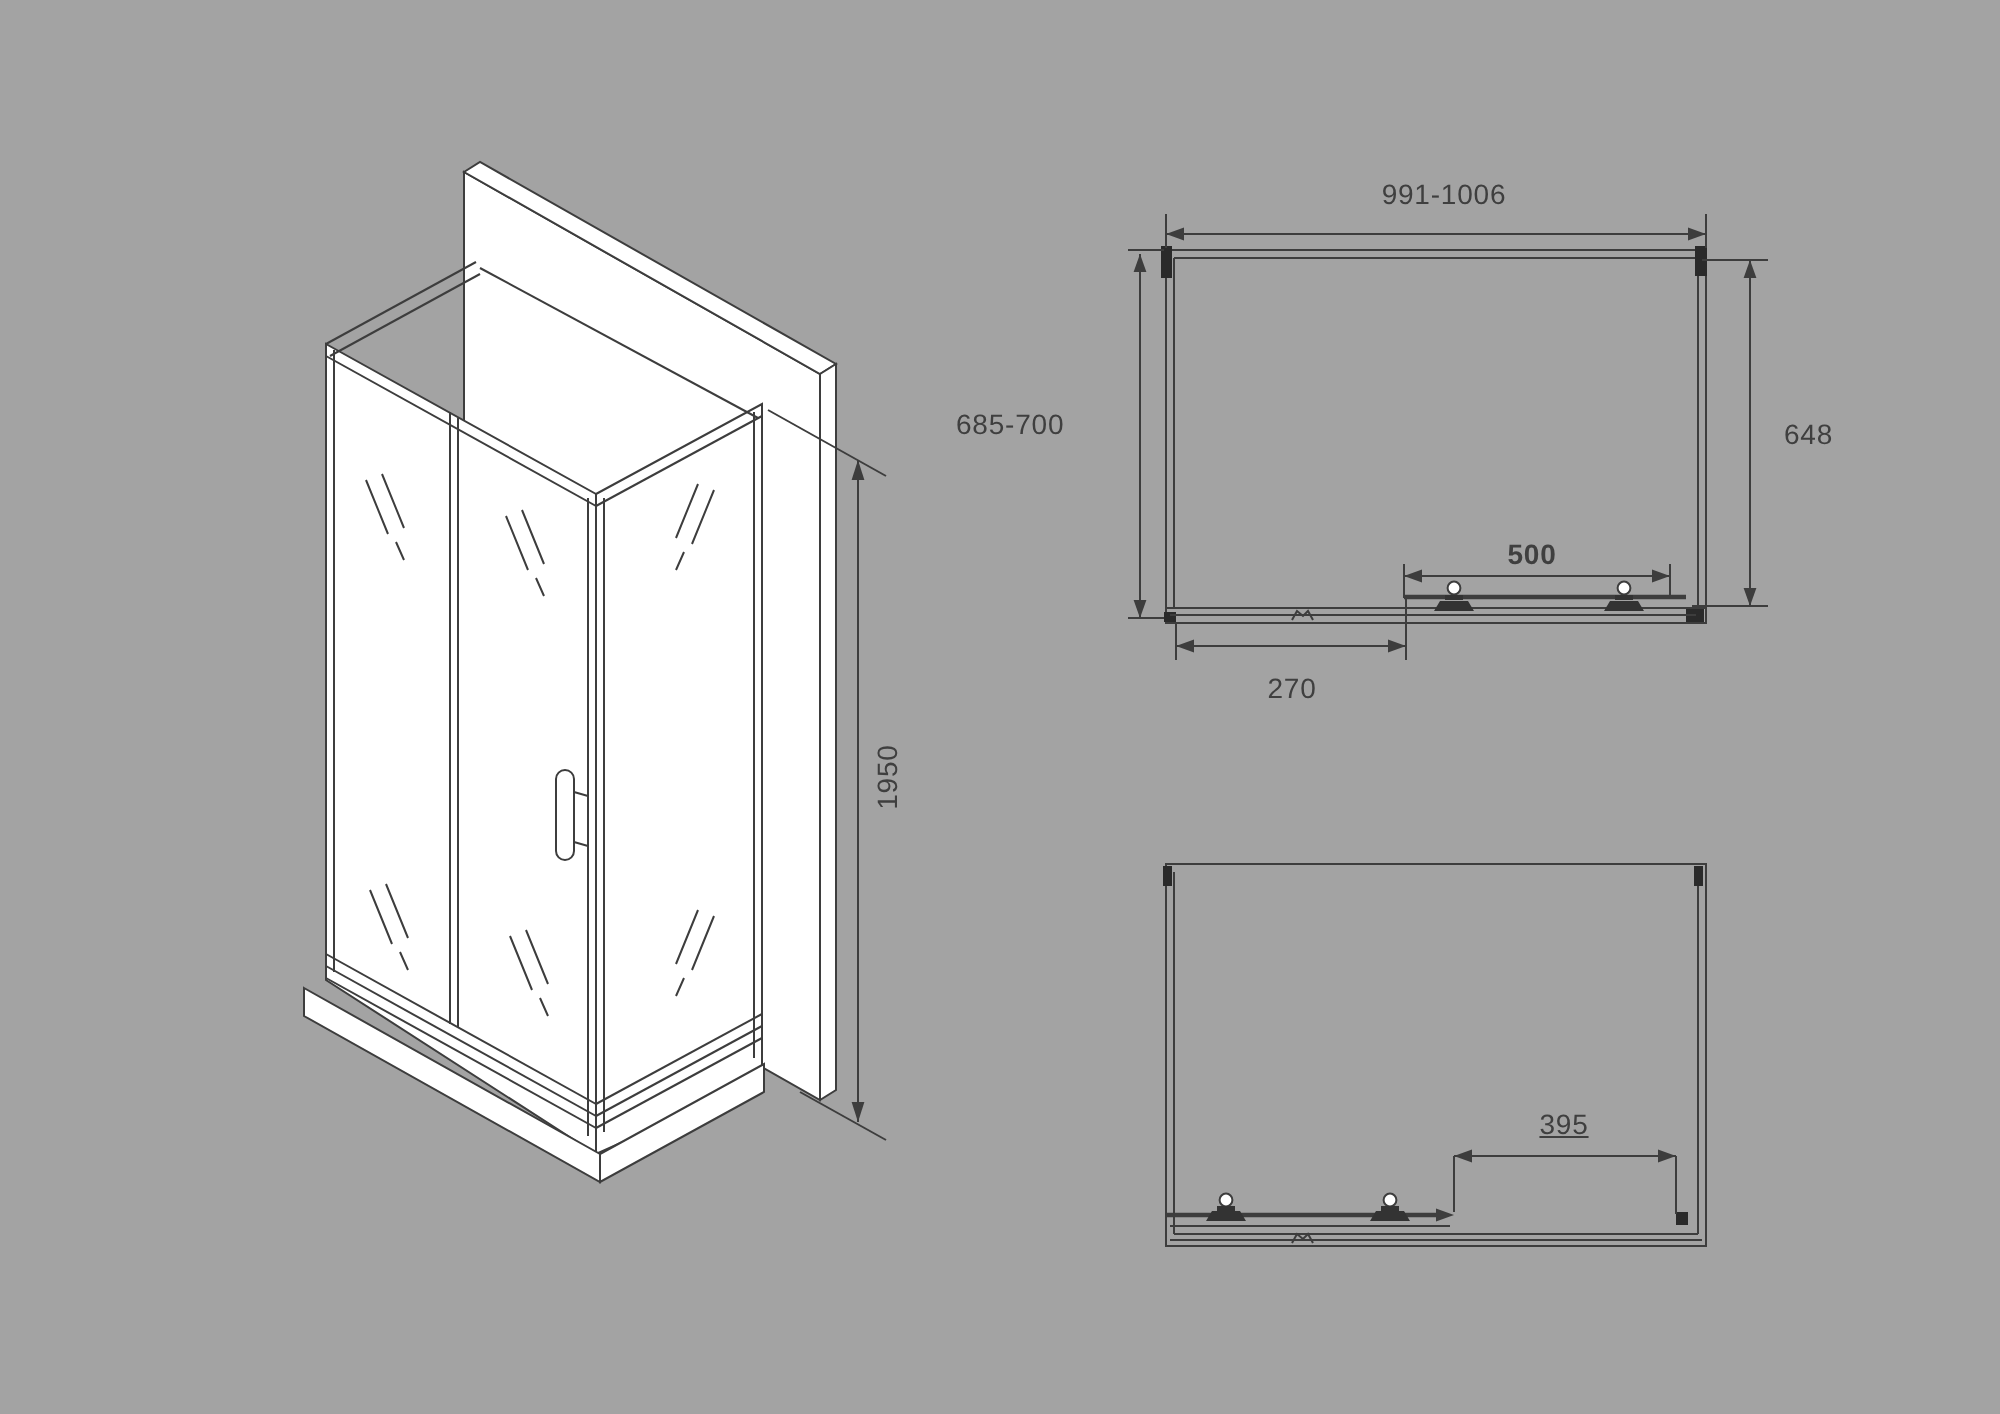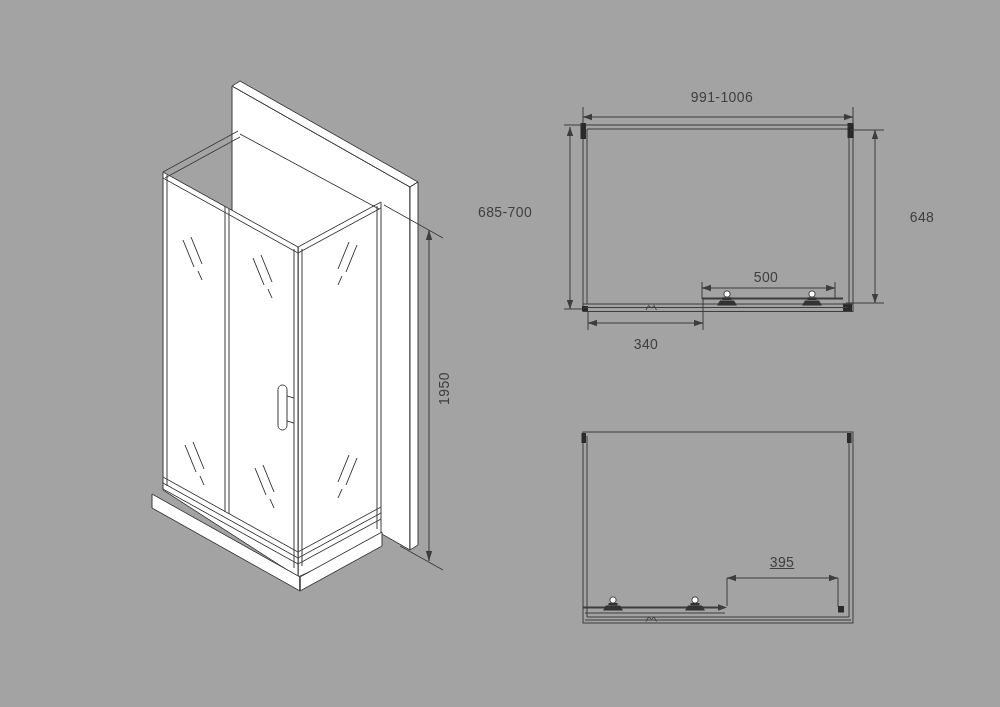--- a/index.html
+++ b/index.html
@@ -199,23 +199,23 @@
       <polygon points="727,578 736,574.8 736,581.2" fill="#3d3d3d" stroke="none"></polygon>
       <polygon points="838,578 829,574.8 829,581.2" fill="#3d3d3d" stroke="none"></polygon>
     </g>
   </g>
 </svg>
 
 <span class="dim-label" style="left:662px;top:90px;width:120px;">991-1006</span>
 
 <span class="dim-label right" style="left:478px;top:205px;width:84px;">685-700</span>
 
-<span class="dim-label left" style="left:892px;top:210px;width:60px;text-align:center;">648</span>
-
-<span class="dim-label" style="left:736px;top:270px;width:60px;">500</span>
-
-<span class="dim-label" style="left:616px;top:337px;width:60px;">340</span>
+<span class="dim-label left" style="left:892px;top:210px;width:60px;">648</span>
+
+<span class="dim-label" style="left:736px;top:270px;width:60px;font-weight:bold;">500</span>
+
+<span class="dim-label" style="left:616px;top:337px;width:60px;">270</span>
 
 <span class="dim-label" style="left:752px;top:555px;width:60px;text-decoration:underline;">395</span>
 
 <span class="dim-label rotated" style="left:414px;top:381px;width:60px;">1950</span>
 
 </div>
 
 </body></html>

